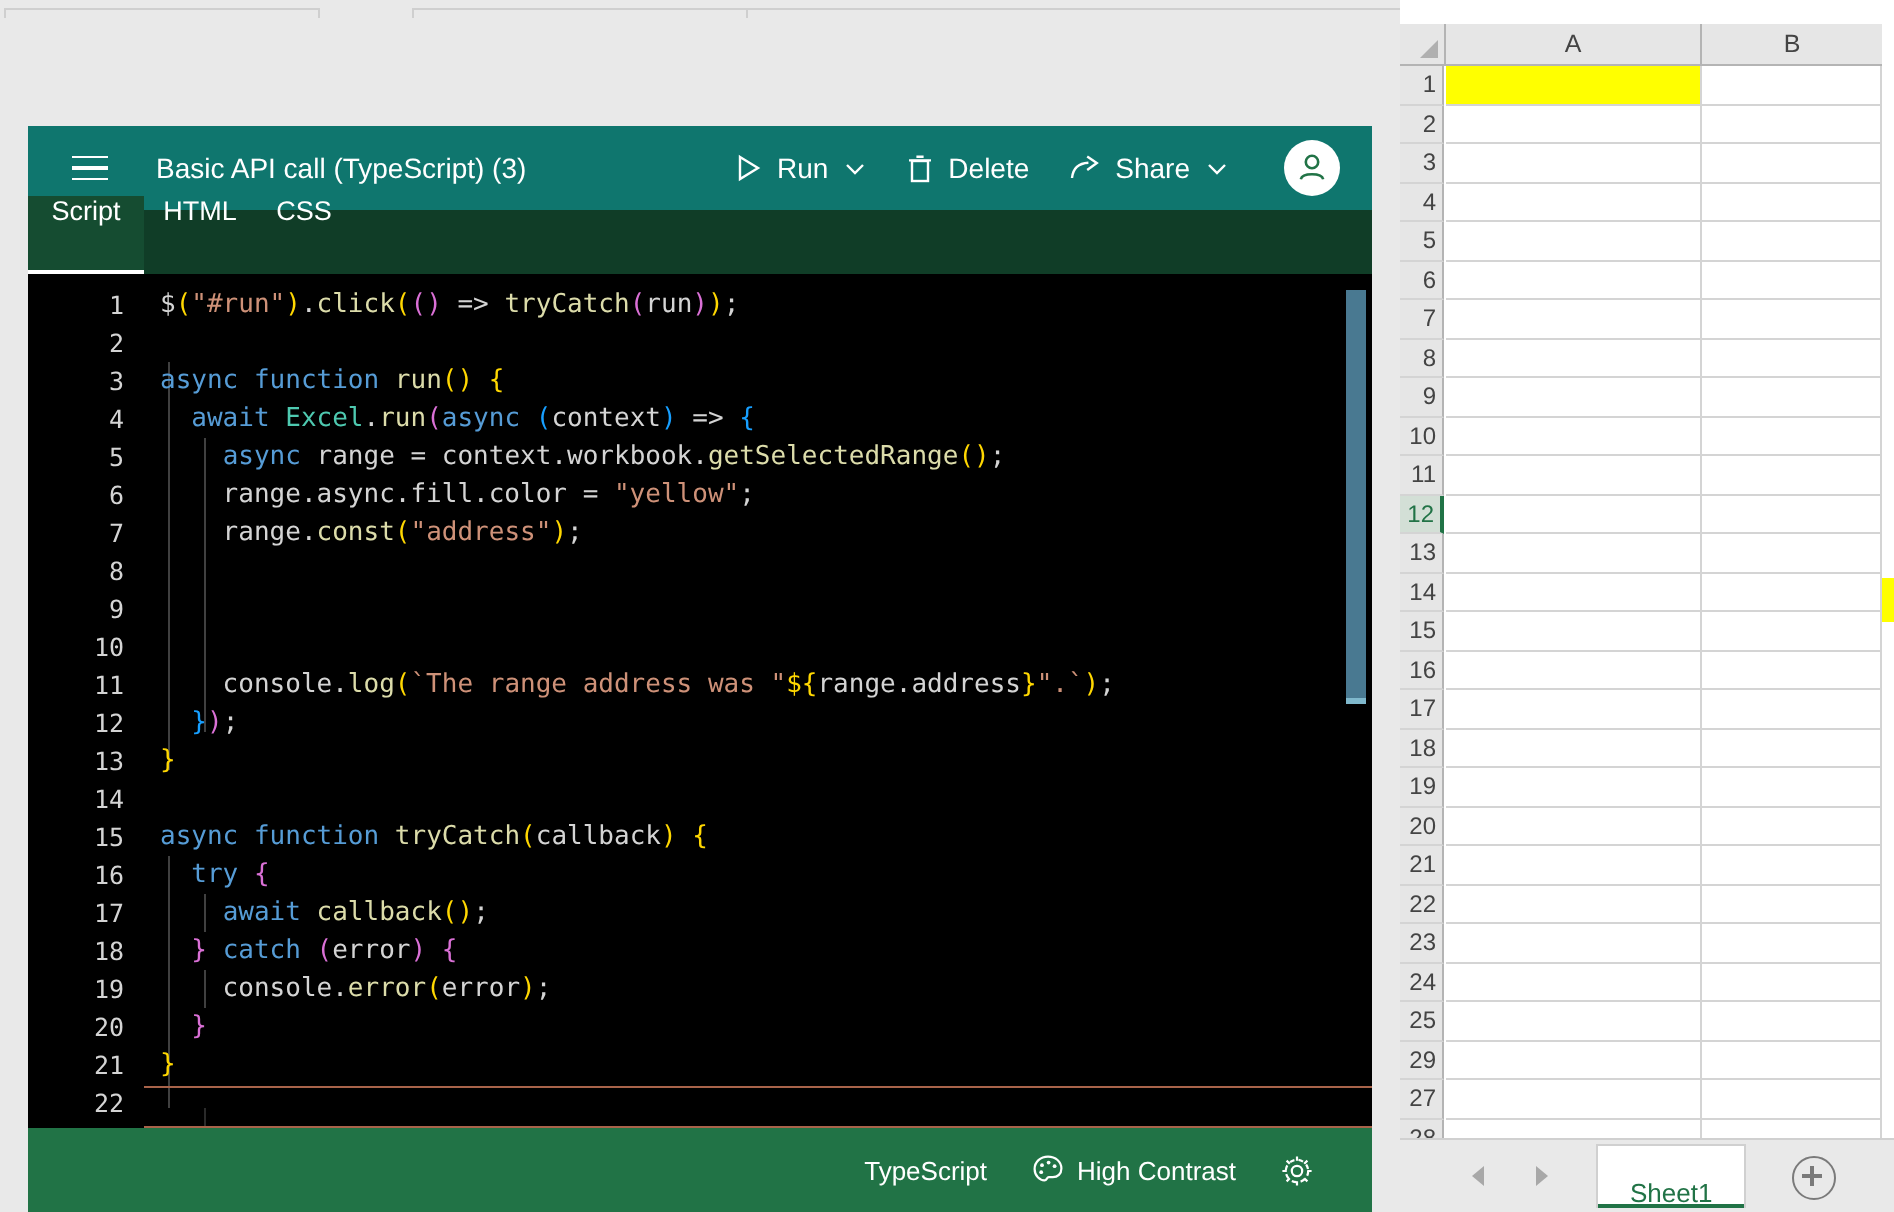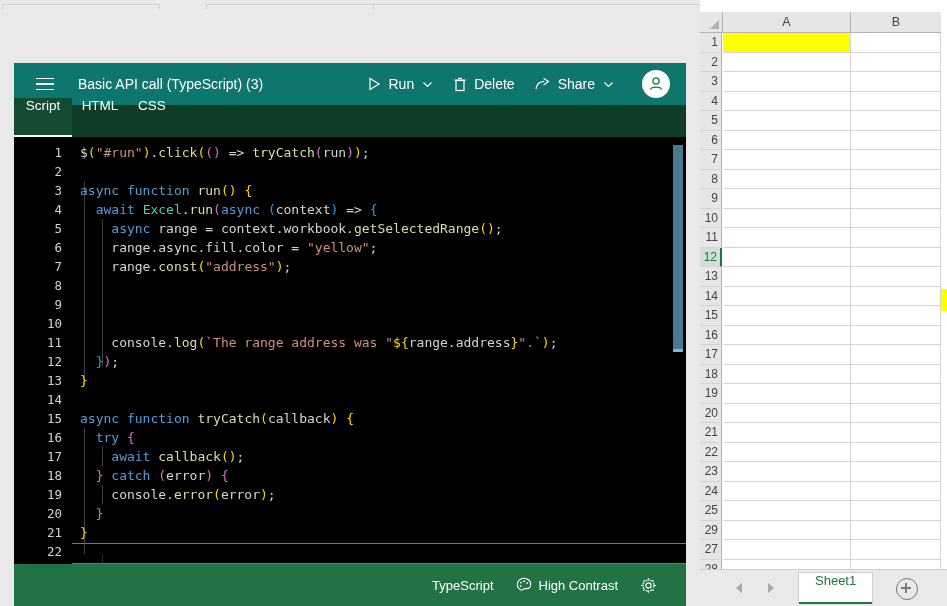--- a/index.html
+++ b/index.html
@@ -86,21 +86,21 @@
     display:flex;align-items:center;justify-content:flex-end;padding-right:3px;box-sizing:border-box;font-size:12px;color:#444;cursor:pointer;}
   .rowh.sel{background:#d3dfd6;color:#217346;border-right:2px solid #217346;}
   .cell{position:absolute;height:19.5px;border-right:1px solid #d4d4d4;border-bottom:1px solid #d4d4d4;box-sizing:border-box;background:#fff;cursor:cell;}
   .cell.hl{background:#ffff00;}
   .sheet-rightbar{position:absolute;right:0;top:12px;width:6px;bottom:36px;background:#fff;}
   .sheet-scroll-y{position:absolute;right:0;width:6px;background:#ffff00;}
 
   .sheet-tabbar{position:absolute;left:0;bottom:0;width:247px;height:36px;background:#e9e9e9;border-top:1px solid #d0d0d0;}
   .nav-arrow{position:absolute;top:10px;width:16px;height:16px;cursor:pointer;}
   .sheet-tab{position:absolute;left:98px;top:2px;height:32px;background:#fff;border:1px solid #d0d0d0;border-bottom:none;
-    display:flex;align-items:flex-start;padding:0 16px;font-size:13px;color:#217346;cursor:pointer;box-sizing:border-box;}
+    display:flex;align-items:flex-end;padding:0 16px;font-size:13px;color:#217346;cursor:pointer;box-sizing:border-box;}
   .sheet-tab:after{content:"";position:absolute;left:0;right:0;bottom:0;height:2px;background:#217346;}
   .add-sheet{position:absolute;left:196px;top:8px;width:20px;height:20px;border-radius:50%;border:1.5px solid #7a7a7a;cursor:pointer;}
   .add-sheet i{position:absolute;background:#7a7a7a;}
   .add-sheet i:nth-child(1){left:4px;top:8px;width:10px;height:1.5px;}
   .add-sheet i:nth-child(2){left:8px;top:4px;width:1.5px;height:10px;}
 </style>
 </head>
 <body>
 
 <div class="app">

